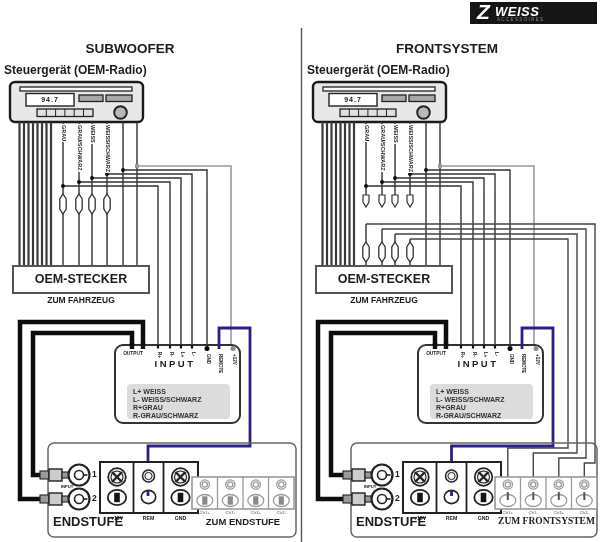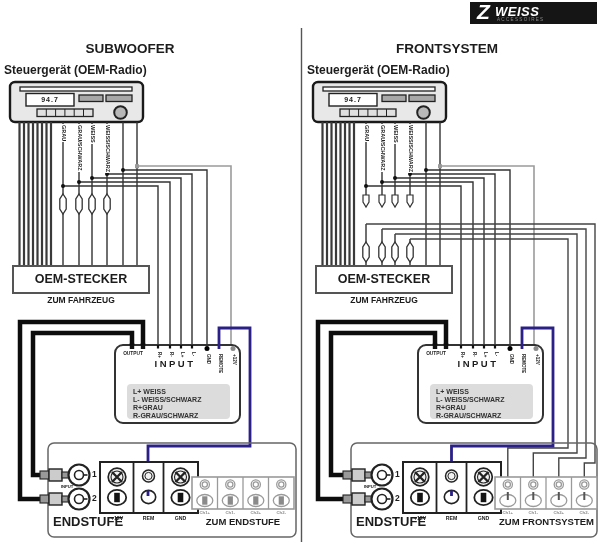--- a/index.html
+++ b/index.html
@@ -366,15 +366,15 @@
 <div class="lbl" style="left:356px;top:515px;font-size:13px;">ENDSTUFE</div>
 
 <div class="lbl ctr" style="left:405px;top:516px;width:30px;font-size:5.2px;">+12V</div>
 <div class="lbl ctr" style="left:436.5px;top:516px;width:30px;font-size:5.2px;">REM</div>
 <div class="lbl ctr" style="left:468.5px;top:516px;width:30px;font-size:5.2px;">GND</div>
 
 <div class="lbl ctr" style="left:497.8px;top:510.5px;width:20px;font-size:4.3px;color:#8a8a8a;">Ch1+</div>
 <div class="lbl ctr" style="left:523.3px;top:510.5px;width:20px;font-size:4.3px;color:#8a8a8a;">Ch1-</div>
 <div class="lbl ctr" style="left:548.8px;top:510.5px;width:20px;font-size:4.3px;color:#8a8a8a;">Ch2+</div>
 <div class="lbl ctr" style="left:574.3px;top:510.5px;width:20px;font-size:4.3px;color:#8a8a8a;">Ch2-</div>
-<div class="lbl ctr" style="left:494px;top:517px;width:105px;font-size:9.5px;">ZUM FRONTSYSTEM</div>
+<div class="lbl ctr" style="left:494px;top:517px;width:105px;font-size:9.5px;font-family:Liberation Serif, serif;">ZUM FRONTSYSTEM</div>
 
 </div>
 
 </body></html>

